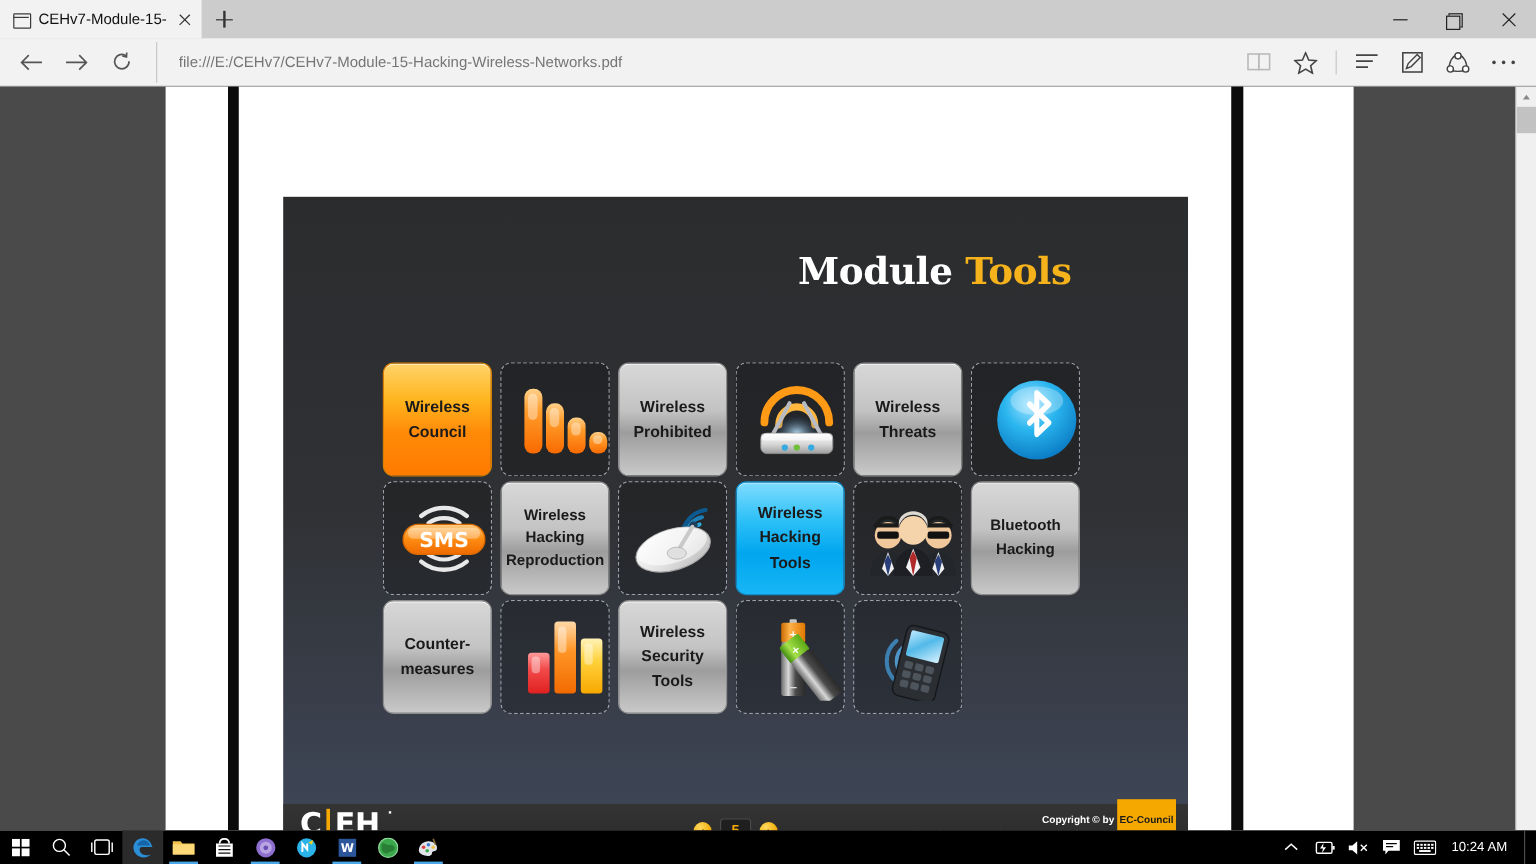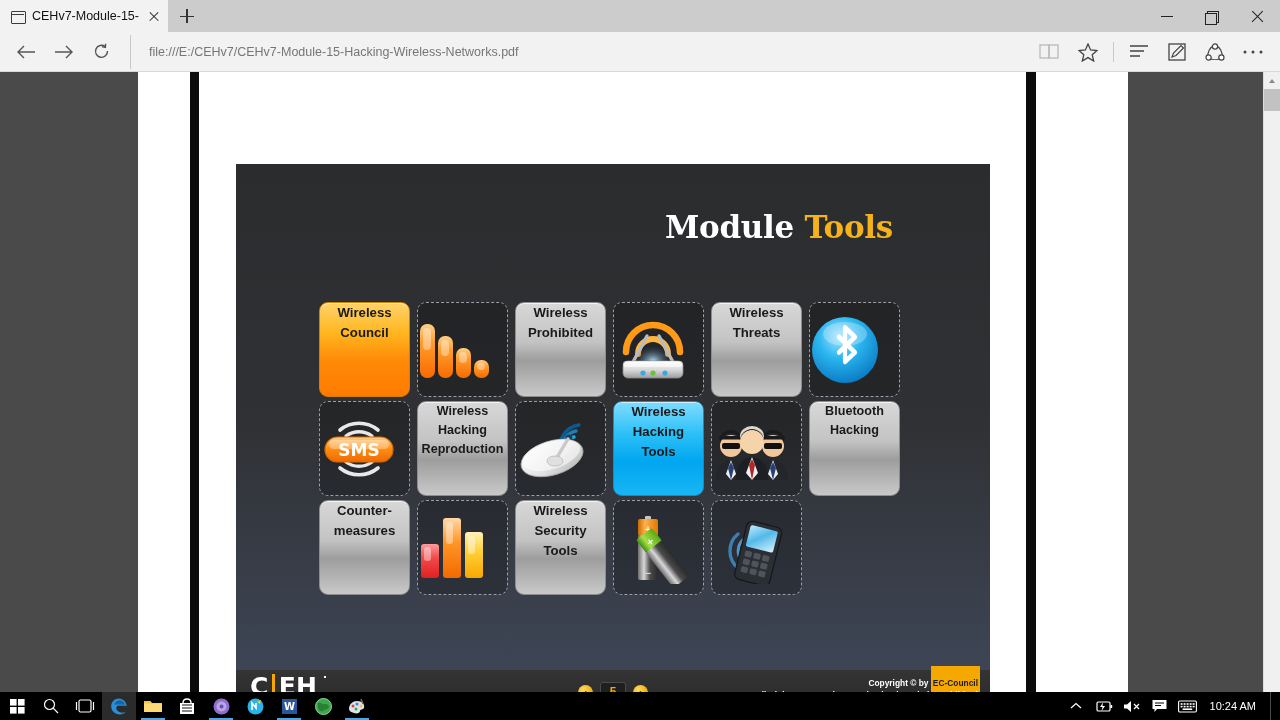--- a/index.html
+++ b/index.html
@@ -107,21 +107,21 @@
   .t-amber { color: #f5b21a; }
 
   .grid {
     position: absolute; left: 82px; top: 136px;
     display: grid; grid-template-columns: repeat(6, 93px); grid-template-rows: repeat(3, 99px);
     column-gap: 5px; row-gap: 0px;
   }
   .cell { width: 93px; height: 99px; display: flex; align-items: center; justify-content: center; }
   .tile {
     width: 91px; height: 95px; border-radius: 9px;
-    display: flex; align-items: flex-start; justify-content: center; text-align: center;
+    display: flex; align-items: center; justify-content: center; text-align: center;
     font-size: 13.2px; font-weight: bold; line-height: 1.52; color: #1a1a1a;
     padding: 0 4px;
   }
   .tile-grey {
     background: linear-gradient(180deg, #d8d8d8 0%, #c3c3c3 42%, #9d9d9d 62%, #c9c9c9 100%);
     border: 1px solid #8d8d8d;
     box-shadow: inset 0 1px 0 rgba(255,255,255,.7);
   }
   .tile-orange {
     background: linear-gradient(180deg, #ffd36a 0%, #ffb61f 32%, #ff8a08 62%, #ff7b00 100%);
@@ -130,21 +130,21 @@
   }
   .tile-cyan {
     background: linear-gradient(180deg, #7fdcff 0%, #2dc0f7 34%, #00a6ef 64%, #18b6f5 100%);
     border: 1px solid #0f8ecb;
     box-shadow: inset 0 1px 0 rgba(255,255,255,.6);
   }
   .tile-icon {
     width: 91px; height: 95px; border-radius: 9px;
     border: 1.5px dashed #9aa0aa;
     background: rgba(0,0,0,0.22);
-    display: flex; align-items: center; justify-content: flex-start;
+    display: flex; align-items: center; justify-content: flex-end;
   }
 
   
   .footer {
     position: absolute; left: 0; right: 0; bottom: 16px; height: 48px;
     background: linear-gradient(180deg,#343434 0%, #2c2c2c 60%, #242424 100%);
   }
   .ceh-logo { position: absolute; left: 14px; top: 4px; width: 100px; height: 42px; }
   .ceh-row { display: flex; align-items: flex-start; height: 26px; }
   .ceh-c, .ceh-eh {

